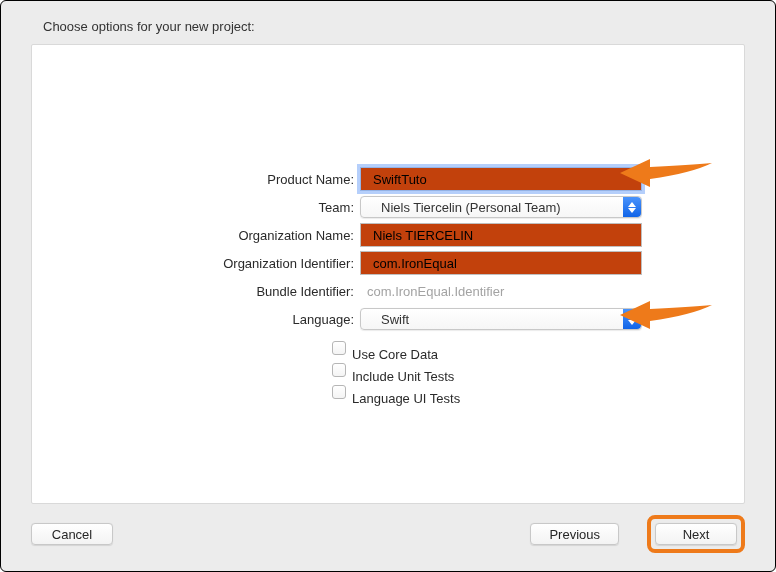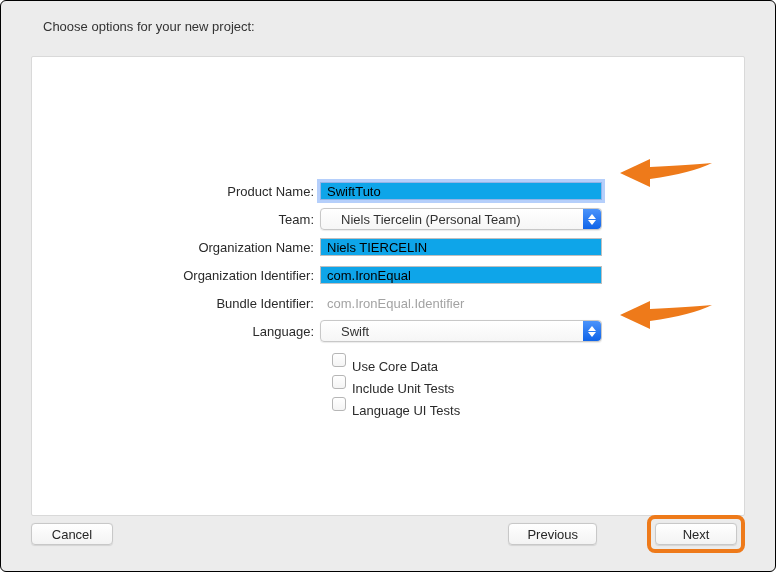--- a/index.html
+++ b/index.html
@@ -15,21 +15,21 @@
     }
     .window {
       width: 776px;
       height: 572px;
       background: #ececec;
       position: relative;
       border: 1px solid #000;
       border-radius: 6px;
     }
     .header {
-      padding: 18px 30px 22px 42px;
+      padding: 18px 30px 10px 42px;
       font-size: 13px;
       color: #333;
     }
     .content-box {
       margin: 0 30px 0 30px;
       background: #fff;
       border: 1px solid #d9d9d9;
       border-radius: 2px;
       height: 460px;
       position: relative;
@@ -40,38 +40,38 @@
       left: 0;
       right: 0;
     }
     .row {
       display: flex;
       align-items: center;
       height: 28px;
       margin-bottom: 0px;
     }
     .label {
-      width: 288px;
+      width: 328px;
       text-align: right;
       padding-right: 6px;
       font-size: 13px;
       color: #2a2a2a;
     }
     .control {
       width: 282px;
       display: flex;
       align-items: center;
     }
     .text-input {
       width: 282px;
-      height: 18px;
+      height: 24px;
       border: 1px solid #bfbfbf;
-      background: #0ea5e9;
-      font-size: 13px;
-      padding: 2px 6px;
+      background: #c2410c;
+      font-size: 13px;
+      padding: 2px 12px;
       font-family: inherit;
     }
     .text-input.focused {
       outline: none;
       border: 1px solid #94b3e6;
       box-shadow: 0 0 0 3px rgba(107, 160, 247, 0.5);
     }
     .popup {
       width: 282px;
       height: 22px;
@@ -145,21 +145,21 @@
       justify-content: center;
       cursor: default;
       box-shadow: 0 0.5px 1px rgba(0,0,0,0.1);
       min-width: 82px;
     }
     .footer-spacer { flex: 1; }
     .next-wrap {
       border: 4px solid #ee7a1a;
       border-radius: 8px;
       padding: 4px;
-      margin-left: 22px;
+      margin-left: 0;
     }
     .arrow-annot {
       position: absolute;
       width: 96px;
       height: 40px;
       pointer-events: none;
     }
   </style>
 </head>
 <body>

